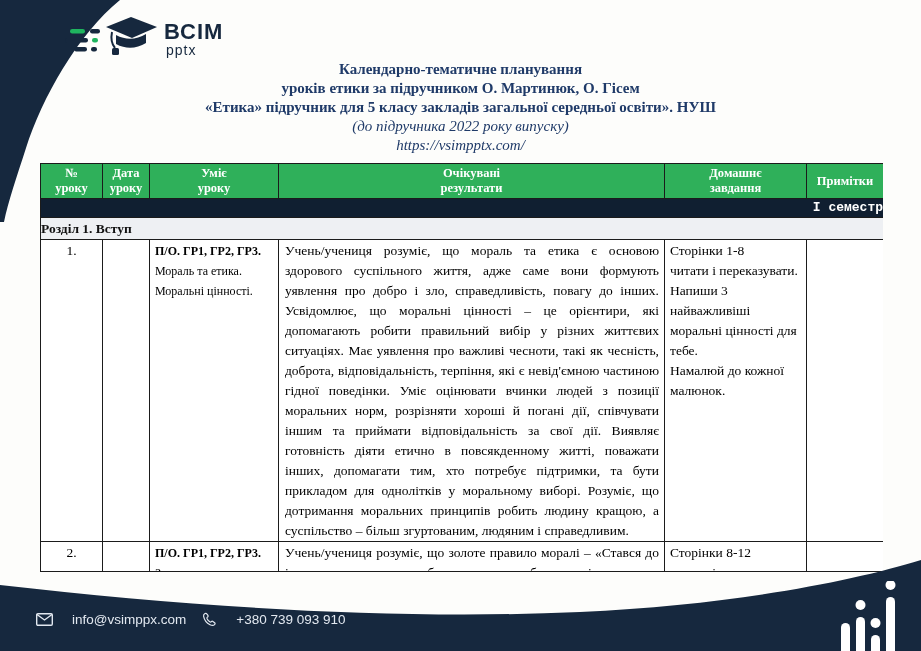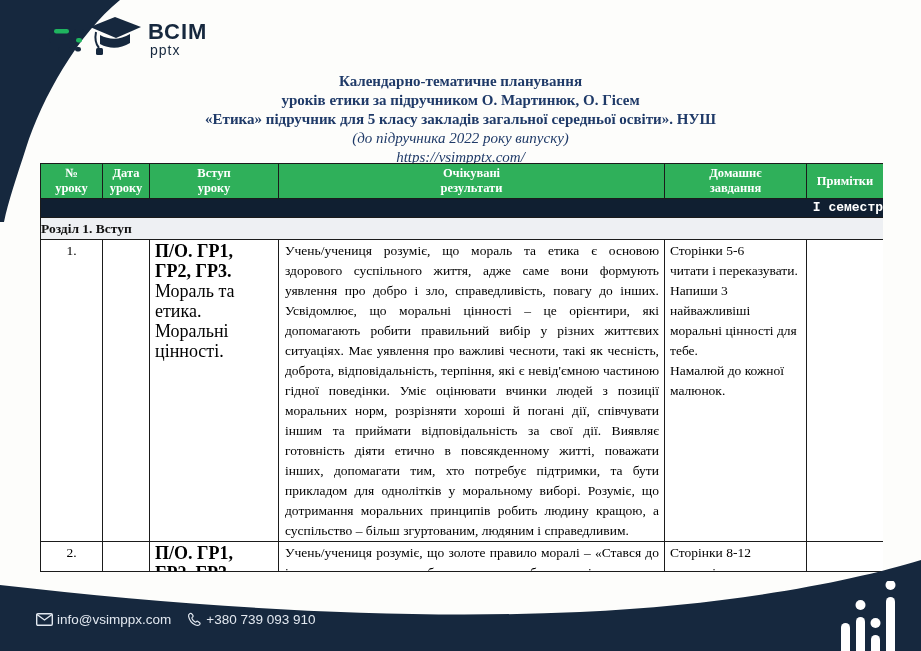--- a/index.html
+++ b/index.html
@@ -8,50 +8,50 @@
     width:921px; height:651px; position:relative; overflow:hidden;
     background:#fdfdfb;
     font-family:"Liberation Serif", serif;
   }
 
   
   .corner-swoosh { position:absolute; top:0; left:0; }
   .footer-band   { position:absolute; left:0; bottom:0; }
 
   
-  .logo { position:absolute; top:12px; left:44px; }
+  .logo { position:absolute; top:12px; left:60px; }
 
   
-  .title-block { position:absolute; top:72px; left:0; width:921px; text-align:center; color:#1f3a68; }
+  .title-block { position:absolute; top:60px; left:0; width:921px; text-align:center; color:#1f3a68; }
   .title-line  { font-size:15px; font-weight:bold; line-height:19px; white-space:nowrap; }
   .title-italic{ font-style:italic; font-weight:normal; }
 
   
   .table-wrap { position:absolute; top:163px; left:40px; width:843px; height:409px;
                 overflow:hidden; border-bottom:1px solid #1b1b1b; background:#fff; }
   table { border-collapse:collapse; table-layout:fixed; width:843px; }
   th, td { border:1px solid #1b1b1b; padding:0 5px; vertical-align:top; }
   thead th { background:#2fb05a; color:#fff; font-size:12.5px; line-height:15px;
              height:35px; vertical-align:middle; text-align:center; padding:2px; font-weight:bold; }
   thead th span { display:block; }
   tr.semester td { background:#101f31; color:#fff; text-align:right; font-weight:bold;
                    font-size:13px; height:18px; line-height:18px; padding:0; vertical-align:middle;font-family:Liberation Mono, monospace; }
   tr.section td  { background:#eef0f3; color:#111; font-weight:bold;
                    font-size:13.5px; height:21px; line-height:21px; padding:0; vertical-align:middle; }
   tr.lesson-1 { height:211px; }
   td.num      { text-align:center; font-size:13.5px; line-height:20px; padding-top:1px; }
-  td.topic    { font-size:18px; line-height:20px; padding-top:1px; }
+  td.topic    { font-size:12px; line-height:20px; padding-top:1px; }
   td.topic b  { font-weight:bold; }
   td.results  { font-size:13.5px; line-height:20px; text-align:justify; padding:1px 5px 0 6px; }
   td.homework { font-size:13.5px; line-height:20px; white-space:pre-line; padding-top:1px; }
 
   
   .footer-contacts { position:absolute; left:36px; top:612px; display:flex; align-items:center;
                      gap:16px; color:#e2e8f0; font-family:"Liberation Sans", sans-serif; font-size:13.5px; }
-  .contact { display:flex; align-items:center; gap:4px; }
+  .contact { display:flex; align-items:center; gap:19px; }
   .equalizer { position:absolute; right:6px; bottom:0; }
 </style>
 </head>
 <body>
 
 <svg class="corner-swoosh" width="150" height="222" viewBox="0 0 150 222">
   <path d="M0 0 L120 0 C78 34 42 98 26 148 C17 176 8 202 4 222 L0 222 Z" fill="#16283e"></path>
 </svg>
 
 <div class="logo">
@@ -97,21 +97,21 @@
     <tr>
       <th>
         <span>№</span>
         <span>уроку</span>
       </th>
       <th>
         <span>Дата</span>
         <span>уроку</span>
       </th>
       <th>
-        <span>Вступ</span>
+        <span>Уміє</span>
         <span>уроку</span>
       </th>
       <th>
         <span>Очікувані</span>
         <span>результати</span>
       </th>
       <th>
         <span>Домашнє</span>
         <span>завдання</span>
       </th>
@@ -129,21 +129,21 @@
     </tr>
 
     <tr class="lesson-1">
       <td class="num">1.</td>
       <td class="num"></td>
       <td class="topic">
         <b>П/О. ГР1, ГР2, ГР3.</b>
         <span>Мораль та етика. Моральні цінності.</span>
       </td>
       <td class="results">Учень/учениця розуміє, що мораль та етика є основою здорового суспільного життя, адже саме вони формують уявлення про добро і зло, справедливість, повагу до інших. Усвідомлює, що моральні цінності – це орієнтири, які допомагають робити правильний вибір у різних життєвих ситуаціях. Має уявлення про важливі чесноти, такі як чесність, доброта, відповідальність, терпіння, які є невід'ємною частиною гідної поведінки. Уміє оцінювати вчинки людей з позиції моральних норм, розрізняти хороші й погані дії, співчувати іншим та приймати відповідальність за свої дії. Виявляє готовність діяти етично в повсякденному житті, поважати інших, допомагати тим, хто потребує підтримки, та бути прикладом для однолітків у моральному виборі. Розуміє, що дотримання моральних принципів робить людину кращою, а суспільство – більш згуртованим, людяним і справедливим.</td>
-      <td class="homework">Сторінки 5-6
+      <td class="homework">Сторінки 1-8
 читати і переказувати.
 Напиши 3 найважливіші моральні цінності для тебе.
 Намалюй до кожної малюнок.</td>
       <td></td>
     </tr>
 
     <tr class="lesson-2">
       <td class="num">2.</td>
       <td class="num"></td>
       <td class="topic">

